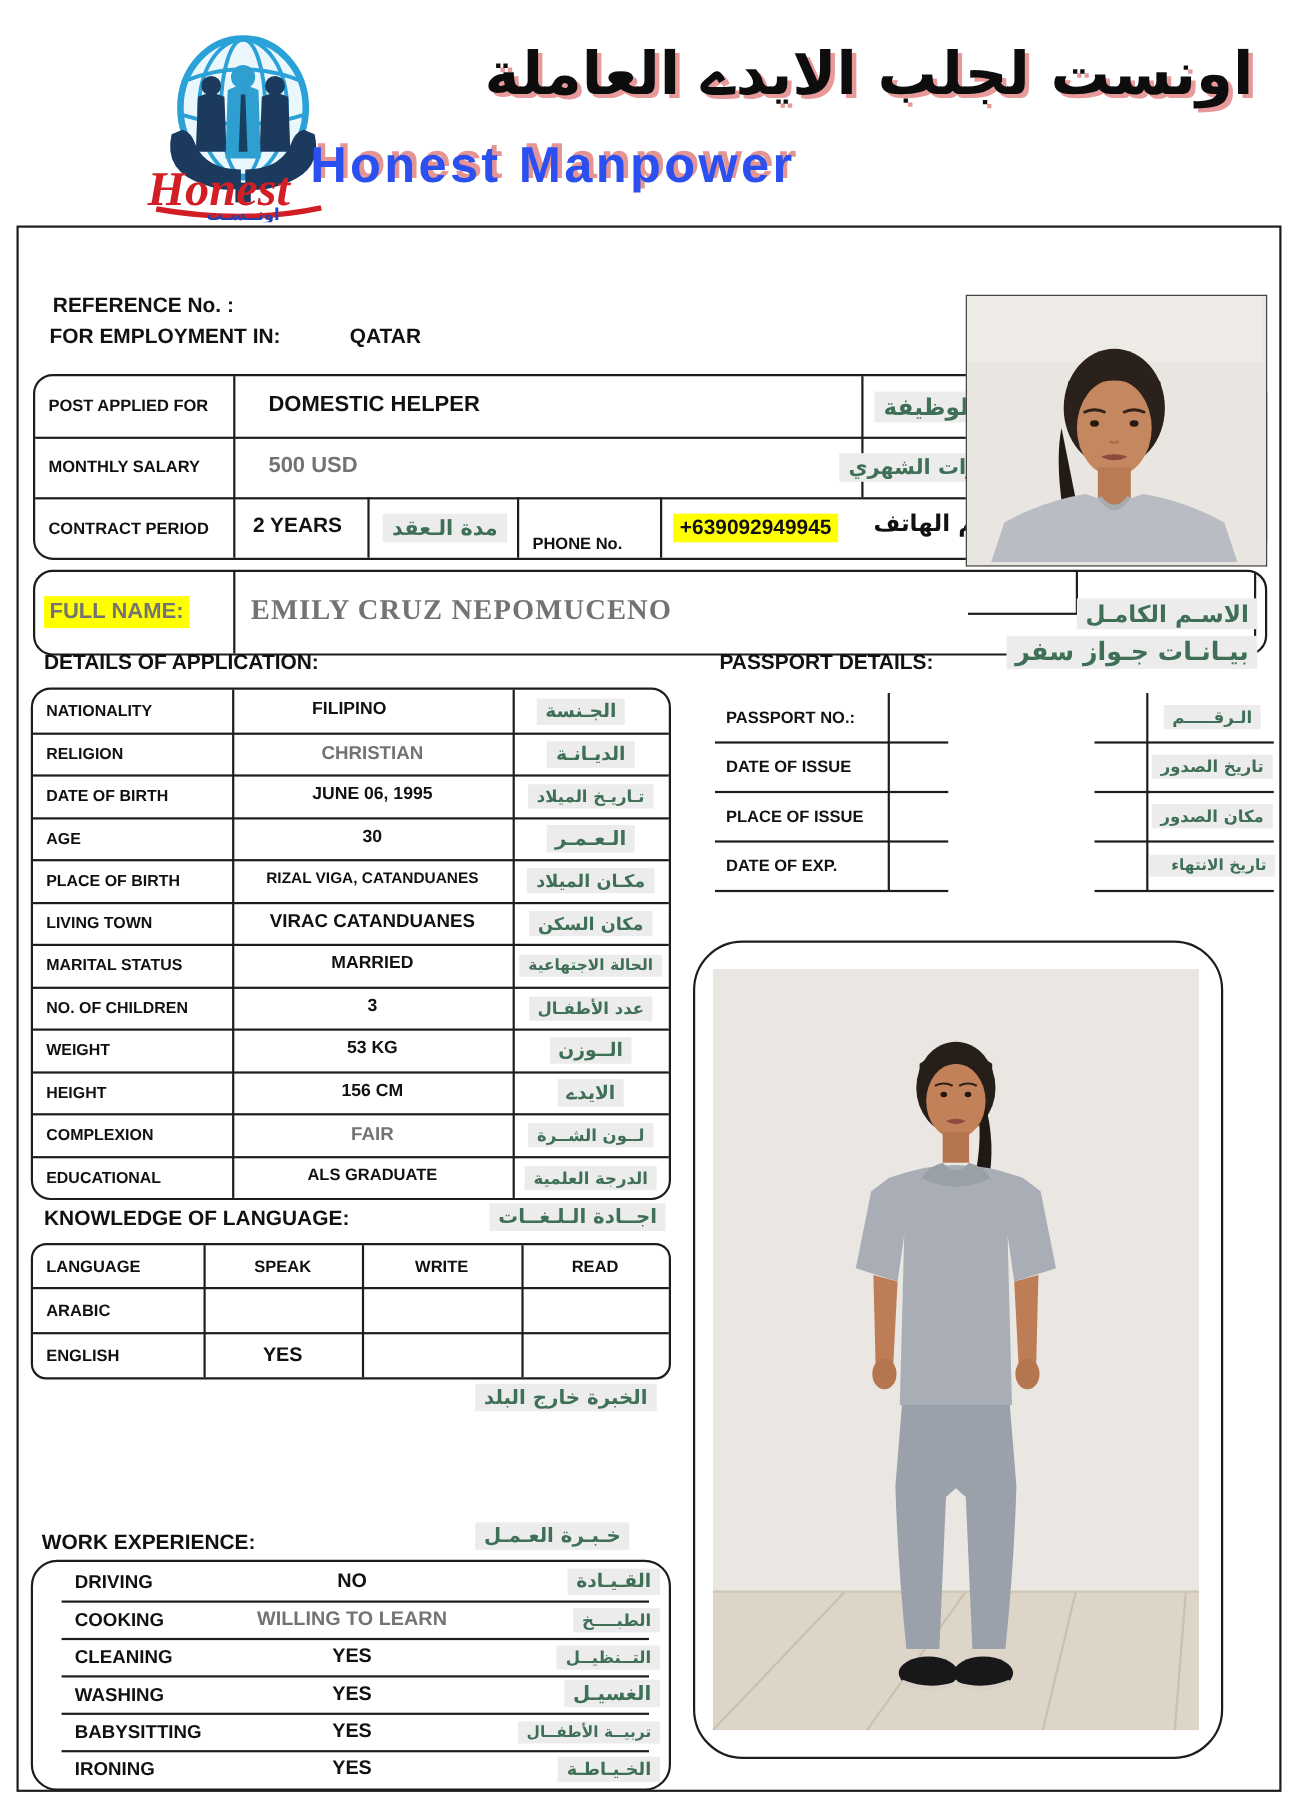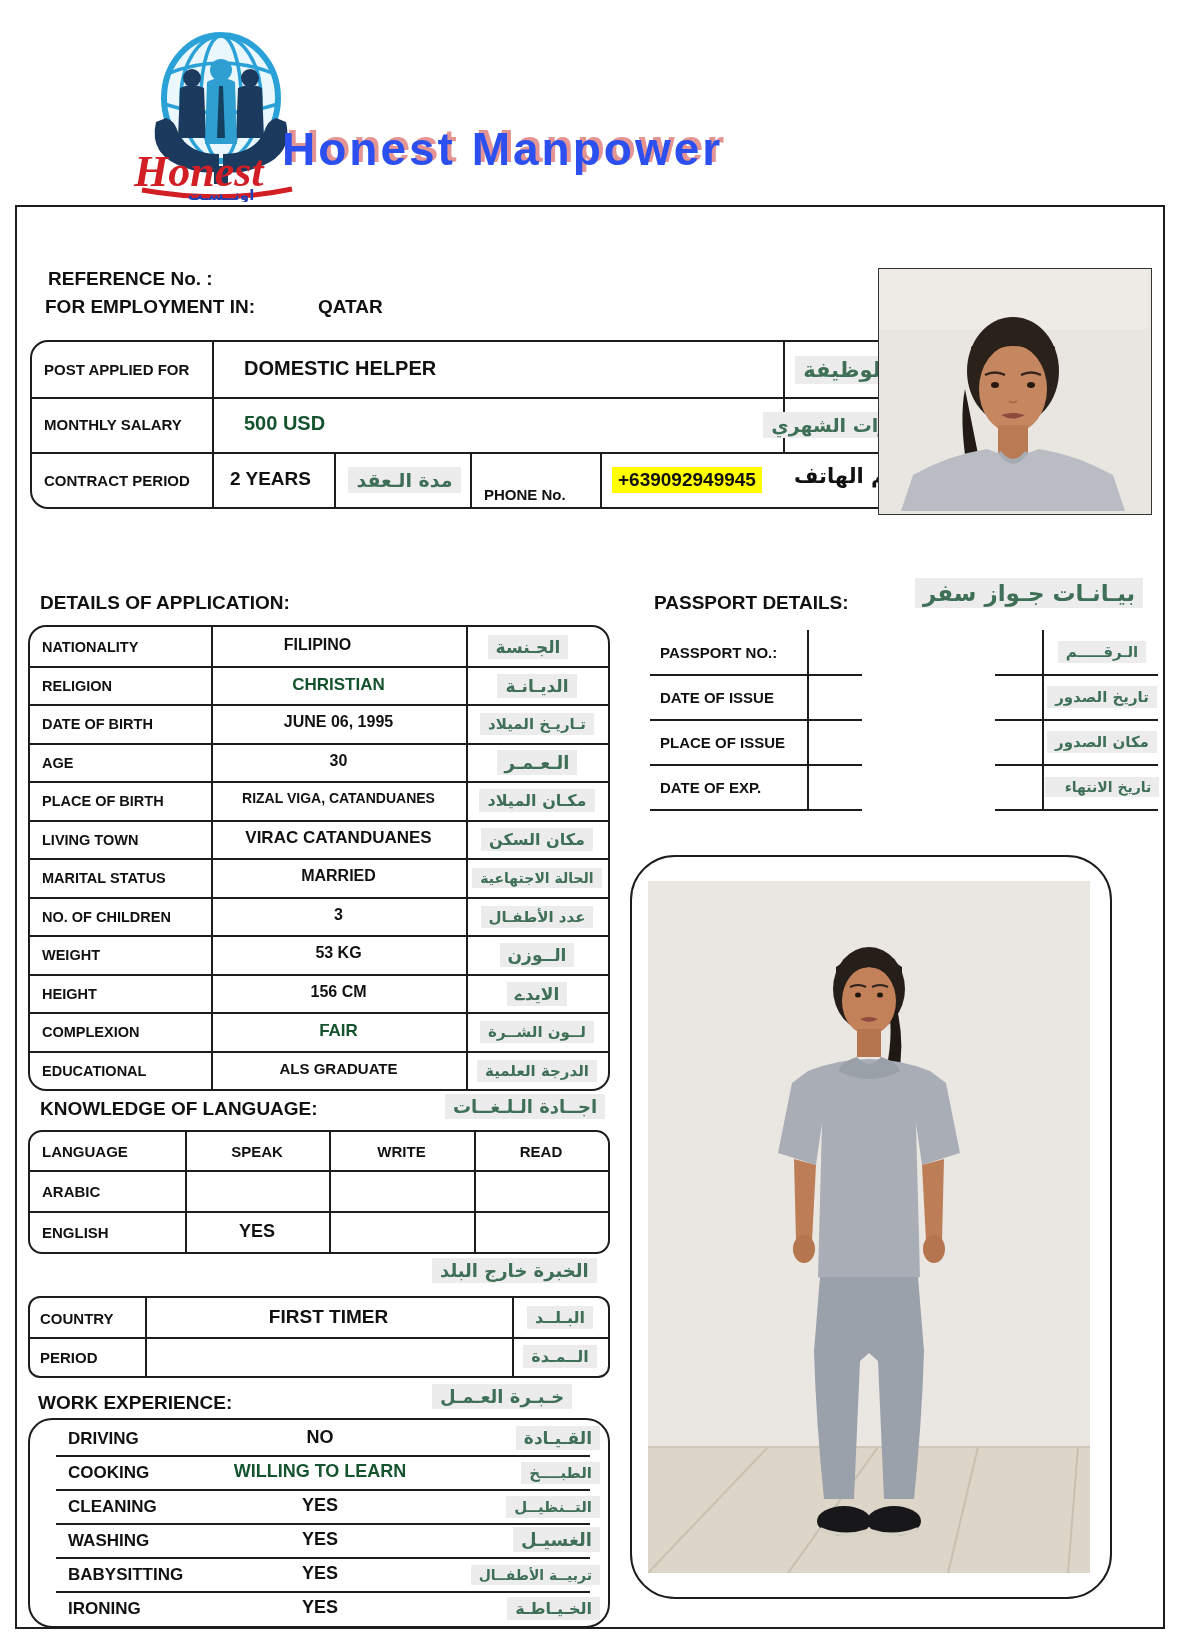--- a/index.html
+++ b/index.html
@@ -1,20 +1,20 @@
 <!DOCTYPE html>
 <html><head>
 <meta charset="utf-8">
 <style>
   html,body{margin:0;padding:0;background:#fff;}
   .page{position:relative;width:1181px;height:1639px;background:#ffffff;overflow:hidden;
         font-family:"Liberation Sans",sans-serif;color:#111;}
   .abs{position:absolute;}
   .b{font-weight:bold;}
-  .red{color:#14532d;}
+  .red{color:#737373;}
   .hl{background:#ffff00;}
   .ar{font-family:"DejaVu Sans",sans-serif;color:#3f7057;font-weight:bold;background:#ececec;
       padding:2px 8px;direction:rtl;white-space:nowrap;}
   .ar-plain{font-family:"DejaVu Sans",sans-serif;font-weight:bold;direction:rtl;white-space:nowrap;}
   .box{position:absolute;border:2.5px solid #1d1d1d;border-radius:18px;}
   .hline{position:absolute;background:#1d1d1d;height:2px;}
   .vline{position:absolute;background:#1d1d1d;width:2px;}
   .lbl{font-weight:bold;font-size:15px;white-space:nowrap;}
   .val{font-weight:bold;font-size:16px;white-space:nowrap;}
   .cc{display:flex;align-items:center;justify-content:center;text-align:center;}
@@ -45,20 +45,21 @@
       <path d="M81,56 Q95,48 109,56 L111,118 L79,118 Z" fill="#2e9fd0"></path>
       <path d="M93,60 L97,60 L99,112 L91,112 Z" fill="#16405f"></path>
       <path d="M30,96 Q22,130 60,142 Q82,150 93,144 L93,128 Q62,128 52,106 Q48,94 40,92 Z" fill="#1b3a5e"></path>
       <path d="M160,96 Q168,130 130,142 Q108,150 97,144 L97,128 Q128,128 138,106 Q142,94 150,92 Z" fill="#1b3a5e"></path>
       <rect x="88" y="140" width="14" height="18" fill="#1b3a5e"></rect>
       <text x="8" y="160" font-family="Liberation Serif, serif" font-style="italic" font-weight="bold" font-size="44" fill="#d21f26">Honest</text>
       <path d="M16,164 Q95,178 166,163" fill="none" stroke="#d21f26" stroke-width="5"></path>
       <text x="95" y="174" text-anchor="middle" font-family="DejaVu Sans, sans-serif" font-weight="bold" font-size="15" fill="#2542b5" direction="rtl">اونــسـت</text>
     </svg>
   </div>
+  <div class="abs arabic-title" style="left:430px;top:34px;width:720px;text-align:center;">اونست لجلب الايدے العاملة</div>
   <div class="abs main-title" style="left:282px;top:122px;">Honest Manpower</div>
 
   <div class="abs" style="left:15px;top:205px;width:1146px;height:1420px;border:2.5px solid #1d1d1d;"></div>
 
   <div class="abs heading" style="left:48px;top:268px;">REFERENCE No. :</div>
   <div class="abs heading" style="left:45px;top:296px;">FOR EMPLOYMENT IN:</div>
   <div class="abs heading" style="left:318px;top:296px;">QATAR</div>
 
   <div class="box" style="left:30px;top:340px;width:1118px;height:165px;">
     <div class="vline" style="left:180px;top:0;height:165px;"></div>
@@ -104,20 +105,31 @@
       <path d="M106,106 Q116,101 126,106" stroke="#33231a" stroke-width="2.5" fill="none"></path>
       <path d="M142,106 Q152,101 162,106" stroke="#33231a" stroke-width="2.5" fill="none"></path>
       <path d="M130,132 Q134,135 138,132" stroke="#a86a48" stroke-width="2" fill="none"></path>
       <path d="M122,146 Q134,153 146,146 Q134,142 122,146 Z" fill="#8d4a3e"></path>
       <rect x="119" y="156" width="30" height="34" fill="#b97b53"></rect>
       <path d="M22,242 L34,206 Q70,186 108,180 L119,184 Q134,196 149,184 L160,180 Q198,186 234,206 L246,242 Z" fill="#b9bdc3"></path>
       <path d="M119,184 Q134,206 149,184 L146,182 Q134,198 122,182 Z" fill="#a7abb2"></path>
     </svg>
   </div>
 
+  <div class="box" style="left:30px;top:518px;width:1118px;height:74px;">
+    <div class="vline" style="left:180px;top:0;height:74px;"></div>
+    <div class="abs hl red b" style="left:8px;top:22px;font-size:20px;padding:3px 5px;">FULL NAME:</div>
+    <div class="abs red b" style="left:196px;top:20px;font-size:26px;font-family:'Liberation Serif',serif;letter-spacing:1px;">EMILY CRUZ NEPOMUCENO</div>
+    <div class="hline" style="left:848px;top:37px;width:100px;"></div>
+    <div class="vline" style="left:946px;top:0;height:38px;"></div>
+    <div class="vline" style="left:1108px;top:0;height:74px;"></div>
+    <div class="abs cc" style="left:952px;top:22px;width:154px;height:32px;">
+      <span class="ar" style="font-size:21px;">الاسـم الكامـل</span>
+    </div>
+  </div>
 
   <div class="abs heading" style="left:40px;top:592px;">DETAILS OF APPLICATION:</div>
   <div class="abs heading" style="left:654px;top:592px;">PASSPORT DETAILS:</div>
   <div class="abs ar" style="left:915px;top:578px;font-size:23px;">بيـانـات جـواز سفر</div>
 
   <div class="box" style="left:28px;top:625px;width:578px;height:462px;">
     <div class="vline" style="left:181px;top:0;height:462px;"></div>
     <div class="vline" style="left:436px;top:0;height:462px;"></div>
     <div class="hline" style="left:0;top:39px;width:578px;"></div>
     <div class="hline" style="left:0;top:77px;width:578px;"></div>
@@ -249,34 +261,20 @@
     <div class="abs cc lbl" style="left:299px;top:11px;width:145px;">WRITE</div>
     <div class="abs cc lbl" style="left:444px;top:11px;width:134px;">READ</div>
 
     <div class="abs lbl" style="left:12px;top:51px;">ARABIC</div>
     <div class="abs lbl" style="left:12px;top:92px;">ENGLISH</div>
     <div class="abs cc val" style="left:155px;top:89px;width:144px;font-size:18px;">YES</div>
   </div>
 
   <div class="abs ar" style="left:432px;top:1258px;font-size:18px;">الخبرة خارج البلد</div>
 
-  <div class="box" style="left:28px;top:1296px;width:578px;height:78px;border-radius:12px;">
-    <div class="vline" style="left:115px;top:0;height:78px;"></div>
-    <div class="vline" style="left:482px;top:0;height:78px;"></div>
-    <div class="hline" style="left:0;top:39px;width:578px;"></div>
-    <div class="abs lbl" style="left:10px;top:12px;">COUNTRY</div>
-    <div class="abs cc val" style="left:115px;top:8px;width:367px;font-size:19px;">FIRST TIMER</div>
-    <div class="abs cc" style="left:482px;top:6px;width:96px;height:27px;">
-        <span class="ar" style="font-size:16px;">البـلــد</span>
-      </div>
-    <div class="abs lbl" style="left:10px;top:51px;">PERIOD</div>
-    <div class="abs cc" style="left:482px;top:45px;width:96px;height:27px;">
-        <span class="ar" style="font-size:16px;">الــمـدة</span>
-      </div>
-  </div>
 
   <div class="abs heading" style="left:38px;top:1392px;">WORK EXPERIENCE:</div>
   <div class="abs ar" style="left:432px;top:1384px;font-size:18px;">خـبـرة العـمـل</div>
 
   <div class="box" style="left:28px;top:1418px;width:578px;height:206px;border-radius:24px;">
     <div class="hline" style="left:26px;top:35px;width:534px;height:1.5px;"></div>
     <div class="hline" style="left:26px;top:69px;width:534px;height:1.5px;"></div>
     <div class="hline" style="left:26px;top:103px;width:534px;height:1.5px;"></div>
     <div class="hline" style="left:26px;top:137px;width:534px;height:1.5px;"></div>
     <div class="hline" style="left:26px;top:171px;width:534px;height:1.5px;"></div>

